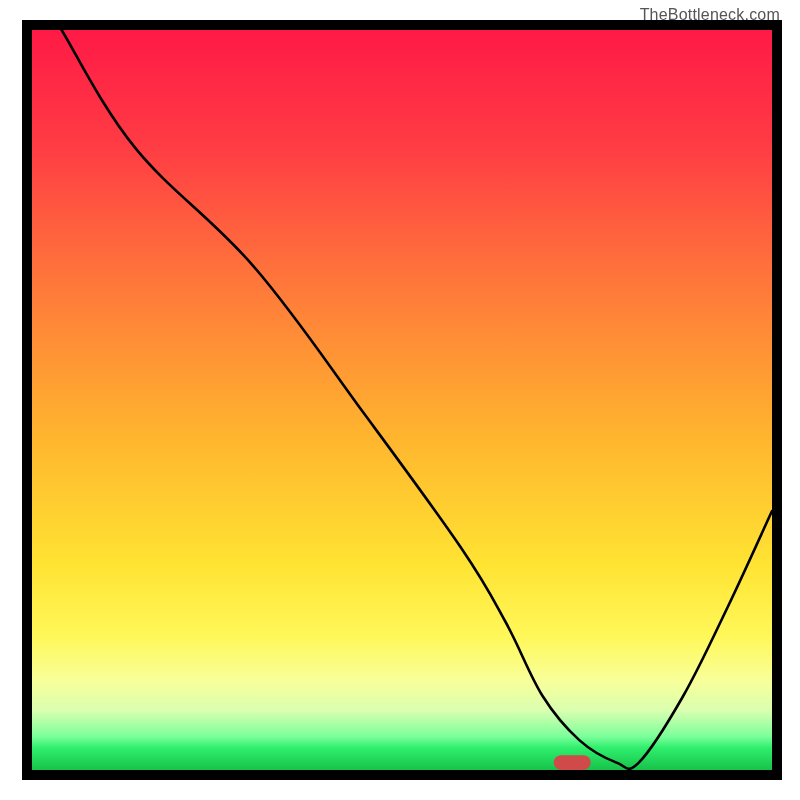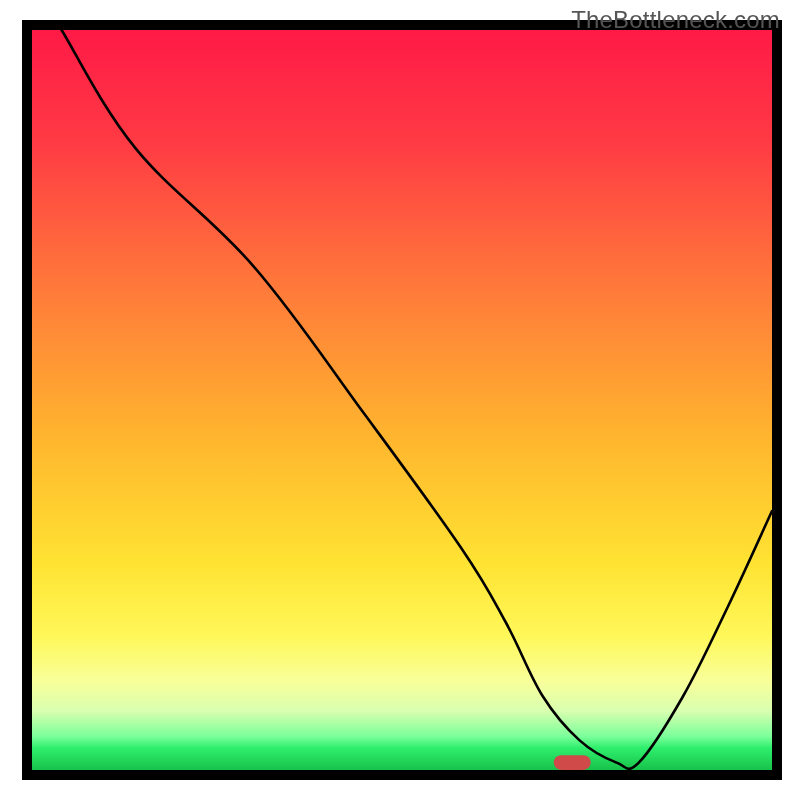--- a/index.html
+++ b/index.html
@@ -14,21 +14,21 @@
     position: relative;
     width: 800px;
     height: 800px;
     box-sizing: border-box;
   }
   .watermark {
     position: absolute;
     top: 6px;
     right: 20px;
     color: #555;
-    font-size: 24px;
+    font-size: 16px;
     font-weight: 500;
     z-index: 10;
     letter-spacing: 0.2px;
   }
   svg {
     position: absolute;
     top: 0;
     left: 0;
   }
 </style>

